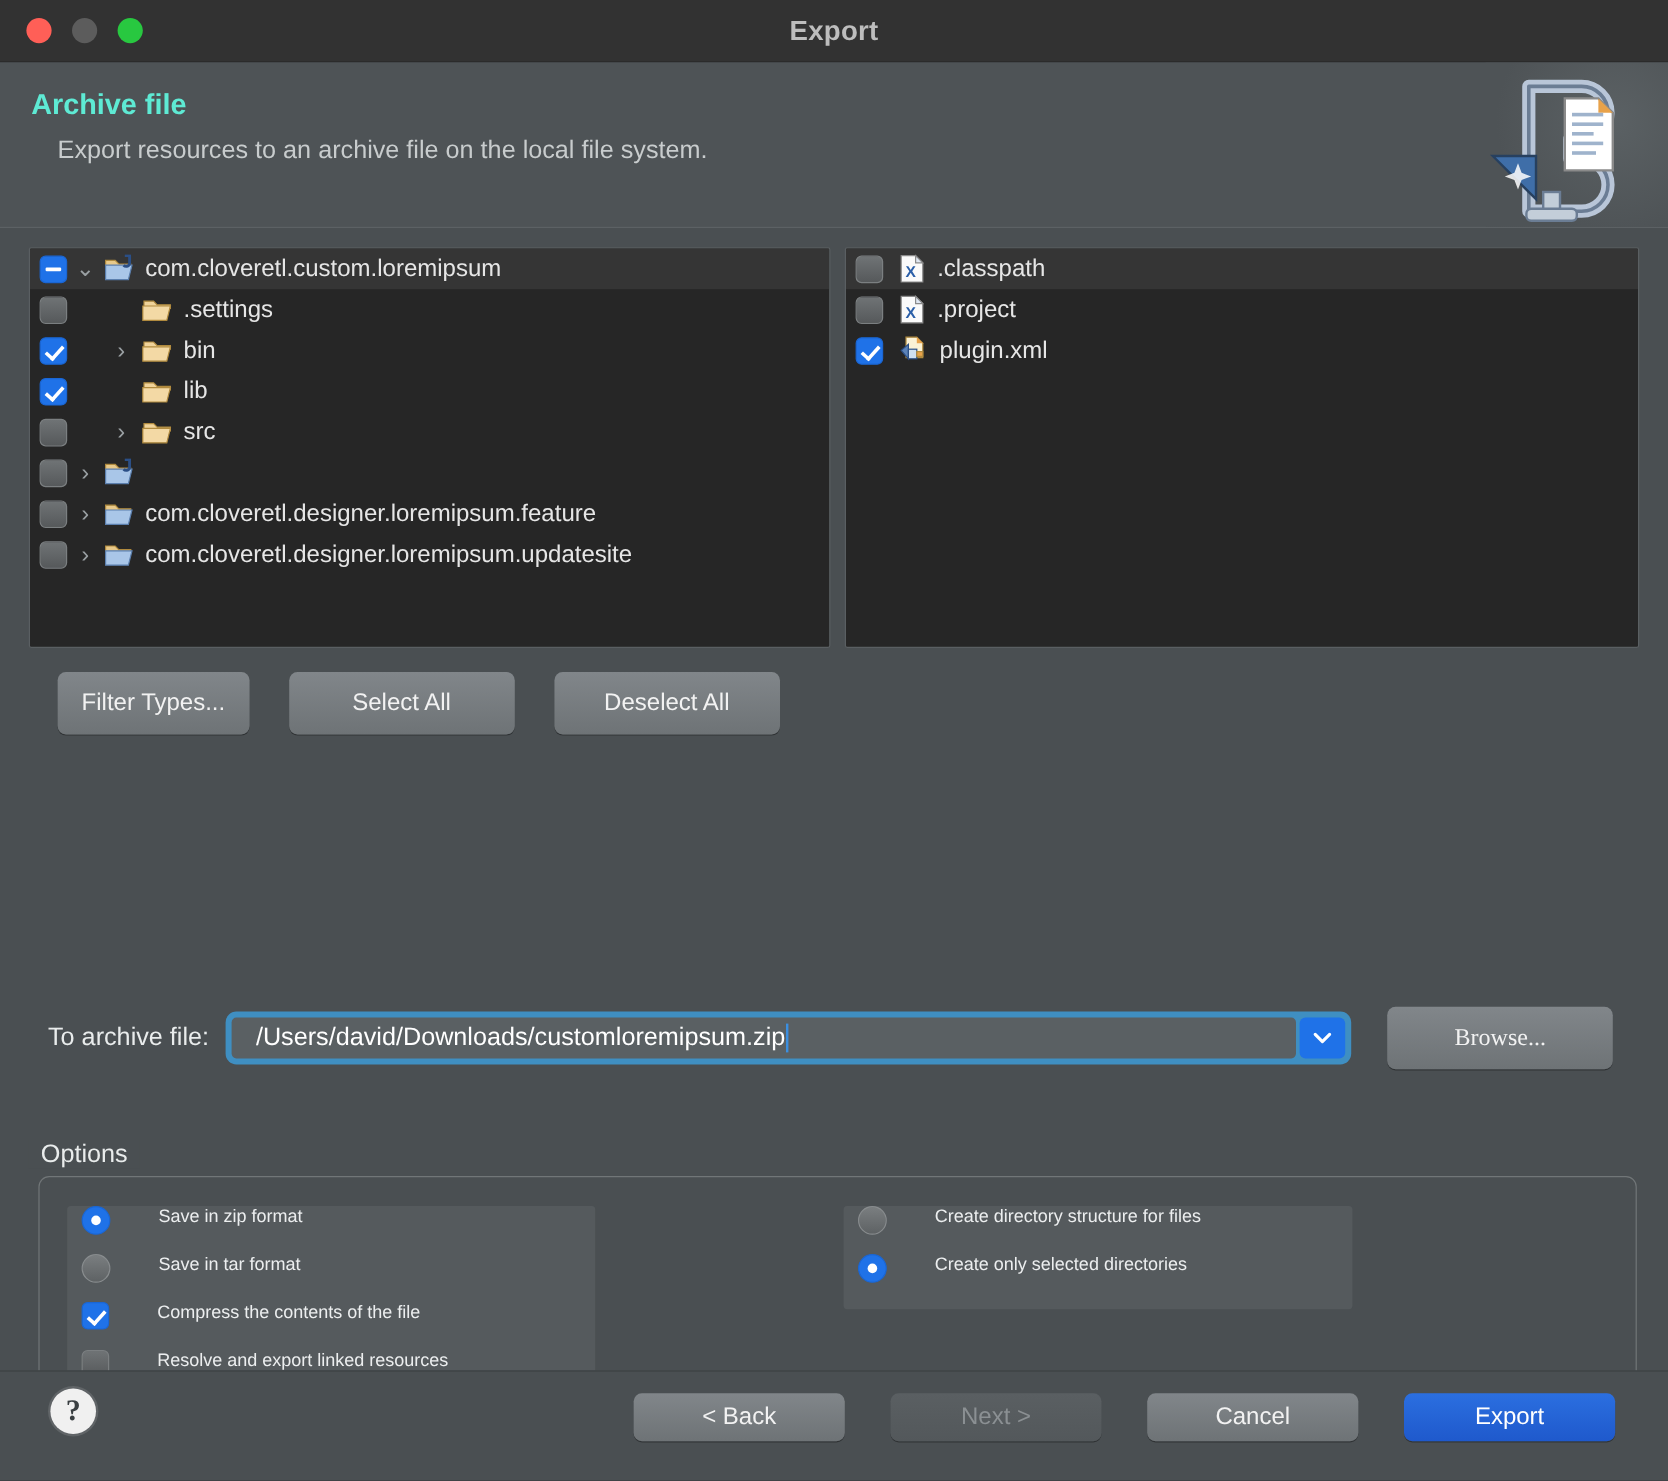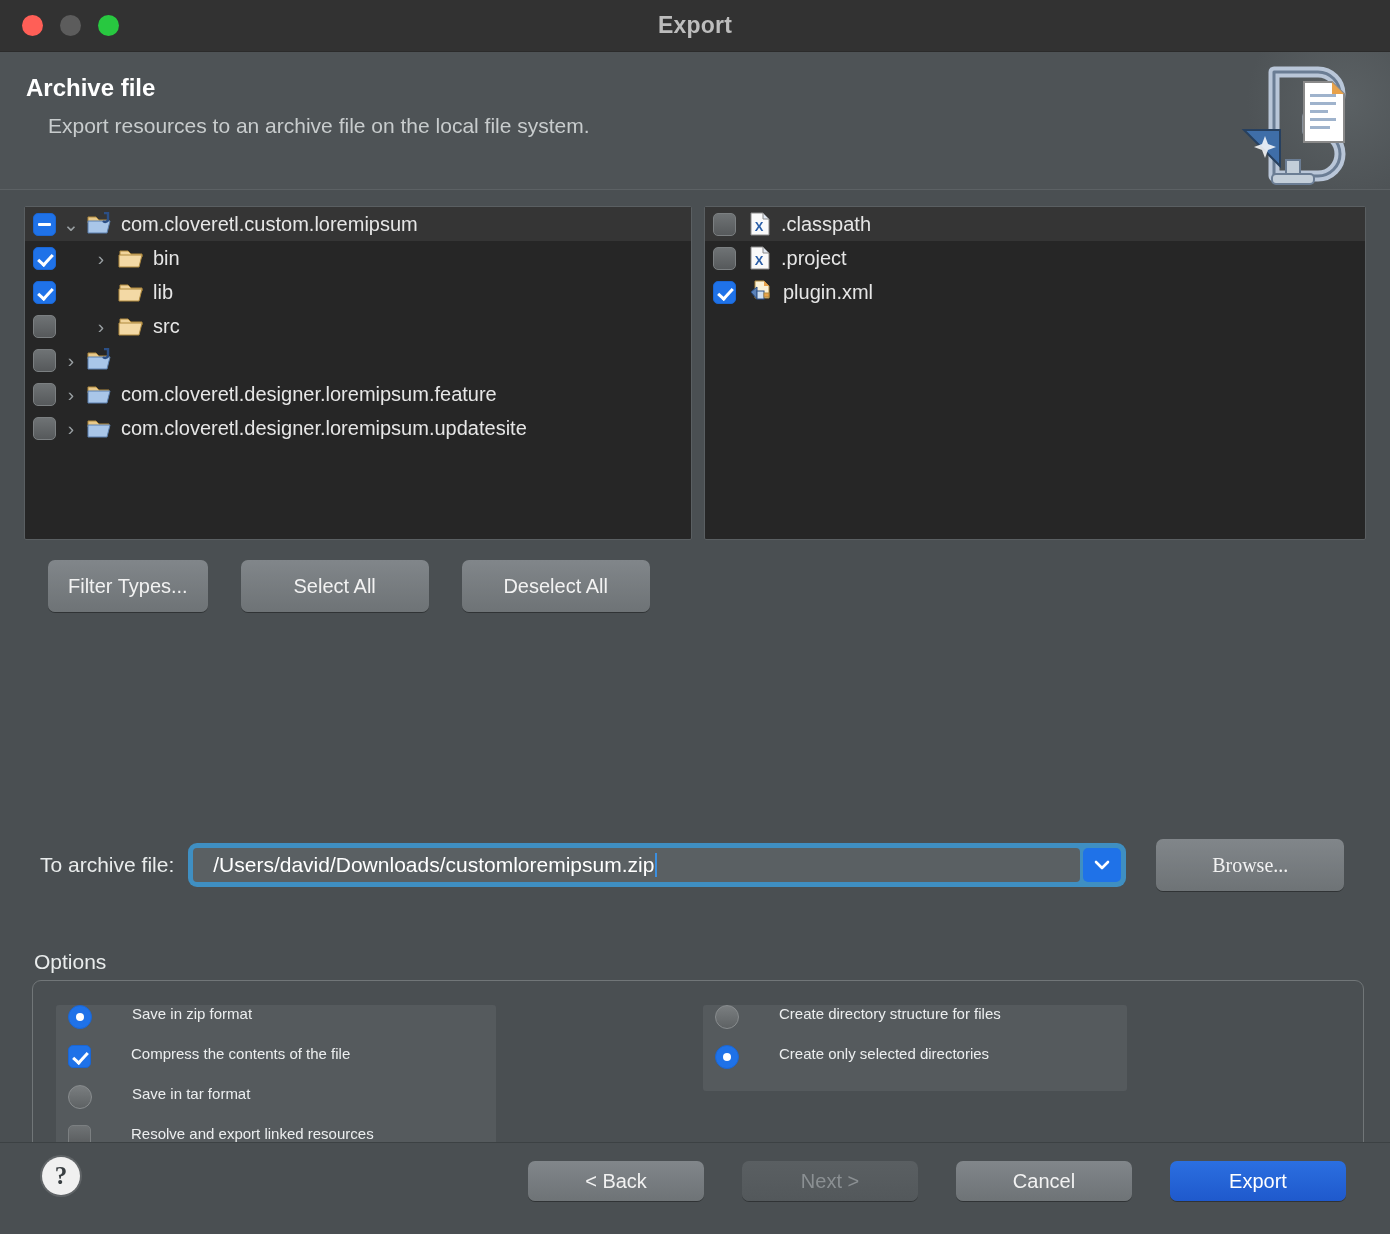--- a/index.html
+++ b/index.html
@@ -52,21 +52,21 @@
   .header {
     position: relative;
     flex: 0 0 auto;
     height: 138px;
     background: #4e5356;
     border-bottom: 1px solid #5c6164;
     overflow: hidden;
   }
   .header-title {
     position: absolute; left: 26px; top: 22px;
-    font-size: 24px; font-weight: bold; color: #ffffff;
+    font-size: 24px; font-weight: bold; color: #5eead4;
   }
   .header-sub {
     position: absolute; left: 48px; top: 62px;
     font-size: 21px; color: #c8cccd;
   }
   .header-icon {
     position: absolute; right: 0px; top: 0px;
     width: 152px; height: 138px;
     background: radial-gradient(circle at 70% 35%, #5b6164 0%, #4e5356 70%);
   }
@@ -369,20 +369,32 @@
           <div class="ico">
             <svg width="26" height="24" viewBox="0 0 26 24">
               <path d="M2 5 h8 l3 3 h10 v3 h-21 z" fill="#e8c98a" stroke="#b08a3e" stroke-width="1"></path>
               <path d="M2 9 h22 l-3 12 h-19 z" fill="#a9c6e8" stroke="#5b7fae" stroke-width="1"></path>
               <path d="M18 1 h4 v7 a3 3 0 0 1 -5 1" fill="none" stroke="#2b4f86" stroke-width="2.4"></path>
             </svg>
           </div>
           <div class="tree-label">com.cloveretl.custom.loremipsum</div>
         </div>
 
+        <div class="tree-row">
+          <div class="cb off"></div>
+          <div class="twisty spacer">›</div>
+          <div class="indent" style="width:32px"></div>
+          <div class="ico">
+            <svg width="26" height="22" viewBox="0 0 26 22">
+              <path d="M2 4 h8 l3 3 h11 v3 h-22 z" fill="#f0d39a" stroke="#b08a3e" stroke-width="1"></path>
+              <path d="M1 8 h23 l-3 12 h-20 z" fill="#f3d9a5" stroke="#b08a3e" stroke-width="1"></path>
+            </svg>
+          </div>
+          <div class="tree-label">.settings</div>
+        </div>
 
         <div class="tree-row">
           <div class="cb on"></div>
           <div class="twisty spacer">›</div>
           <div class="indent" style="width:32px">
             <div class="twisty">›</div>
           </div>
           <div class="ico">
             <svg width="26" height="22" viewBox="0 0 26 22">
               <path d="M2 4 h8 l3 3 h11 v3 h-22 z" fill="#f0d39a" stroke="#b08a3e" stroke-width="1"></path>
@@ -528,26 +540,26 @@
 
     <div class="group-title">Options</div>
     <div class="group"></div>
 
     <div class="opt-panel left">
       <div class="opt-row">
         <div class="radio on"></div>
         <span>Save in zip format</span>
       </div>
       <div class="opt-row">
+        <div class="radio off"></div>
+        <span>Save in tar format</span>
+      </div>
+      <div class="opt-row">
         <div class="cb on ocb"></div>
         <span>Compress the contents of the file</span>
-      </div>
-      <div class="opt-row">
-        <div class="radio off"></div>
-        <span>Save in tar format</span>
       </div>
       <div class="opt-row">
         <div class="cb off ocb"></div>
         <span>Resolve and export linked resources</span>
       </div>
     </div>
 
     <div class="opt-panel right">
       <div class="opt-row">
         <div class="radio off"></div>

